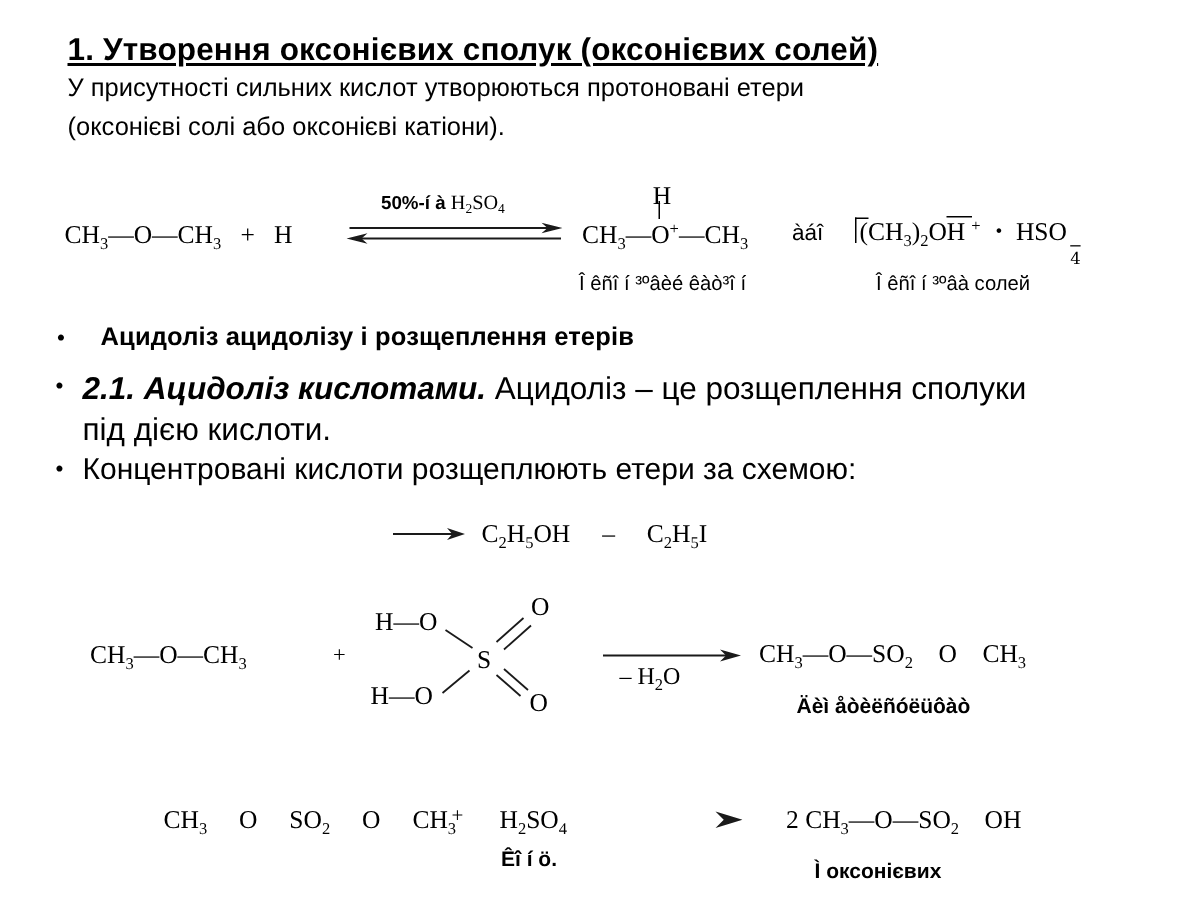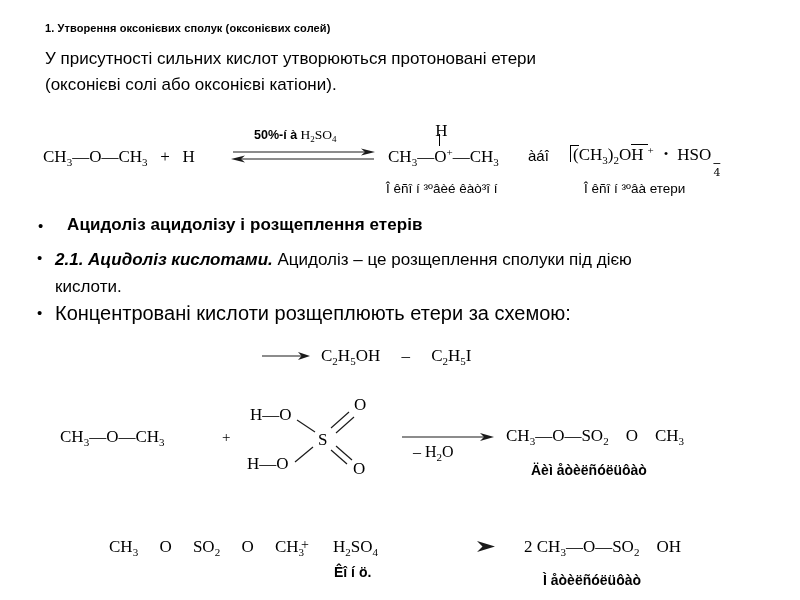--- a/index.html
+++ b/index.html
@@ -2,21 +2,21 @@
 <html><head>
 <meta charset="utf-8">
 <style>
   * { margin:0; padding:0; box-sizing:border-box; }
   html,body { background:#fff; }
   body { width:800px; height:600px; font-family:"Liberation Sans", sans-serif; color:#000; }
   .slide { position:relative; width:800px; height:600px; background:#ffffff; overflow:hidden; }
   .abs { position:absolute; }
 
   
-  .title { font-size:11px; font-weight:bold; letter-spacing:0.1px; }
+  .title { font-size:21px; font-weight:bold; letter-spacing:0.1px;text-decoration:underline; }
   .intro { font-size:17px; }
 
   
   .f { font-family:"Liberation Serif","DejaVu Serif",serif; font-size:17px; white-space:pre; }
   .f sub { font-size:11px; vertical-align:-4px; line-height:0; }
   .f sup { font-size:11px; vertical-align:6px; line-height:0; }
   .f-small { font-family:"Liberation Serif","DejaVu Serif",serif; font-size:13.5px; white-space:pre; }
   .f-small sub { font-size:9px; vertical-align:-3px; line-height:0; }
 
   
@@ -36,21 +36,21 @@
   .stack { display:inline-flex; flex-direction:column; align-items:center; font-size:11px; line-height:9px; vertical-align:-7px; margin-left:1px; font-family:"DejaVu Serif", serif; }
 
   
   .glabel { font-size:13.5px; white-space:pre; }
   .glabel2 { font-size:14px; font-weight:bold; white-space:pre; }
   .or { font-size:15px; }
 
   
   .bullet { font-size:15px; }
   .b1 { font-size:17px; font-weight:bold; letter-spacing:0.1px; }
-  .b2 { font-size:17px; line-height:27px; }
+  .b2 { font-size:21px; line-height:27px; }
   .b2lead { font-weight:bold; font-style:italic; }
   .b3 { font-size:20px; }
 
   
   .acid { width:170px; height:95px; }
   .acid .pos { position:absolute; white-space:pre; }
   .acid svg { position:absolute; left:0; top:0; }
 
   svg line { stroke:#1a1a1a; stroke-width:1.2; }
   svg polygon { fill:#1a1a1a; }
@@ -76,21 +76,21 @@
   </svg>
 
   <div class="abs f" style="left:388px; top:147px;"><span>CH<sub>3</sub>—</span><span class="o-wrap"><span class="ox-h f">H</span><span class="ox-bond"></span><span>O</span><sup class="oxplus">+</sup></span><span>—CH<sub>3</sub></span></div>
 
   <div class="abs glabel" style="left:386px; top:181px;">Î êñî í ³ºâèé êàò³î í</div>
 
   <div class="abs or" style="left:528px; top:147px;">àáî</div>
 
   <div class="abs f" style="left:570px; top:145px;"><span class="br-open"></span><span>(CH<sub>3</sub>)<sub>2</sub>O</span><span class="ovl">H</span><sup>+</sup><span class="dot">•</span><span>HSO</span><span class="stack"><span>−</span><span>4</span></span></div>
 
-  <div class="abs glabel" style="left:584px; top:181px;">Î êñî í ³ºâà етери</div>
+  <div class="abs glabel" style="left:584px; top:181px;">Î êñî í ³ºâà солей</div>
 
   <div class="abs bullet" style="left:38px; top:217px;">•</div>
   <div class="abs b1" style="left:67px; top:215px;">Ацидоліз ацидолізу і розщеплення етерів</div>
 
   <div class="abs bullet" style="left:37px; top:249px;">•</div>
   <div class="abs b2" style="left:55px; top:246px; width:635px;"><span class="b2lead">2.1. Ацидоліз кислотами.</span> <span>Ацидоліз – це розщеплення сполуки під дією кислоти.</span></div>
 
   <div class="abs bullet" style="left:37px; top:304px;">•</div>
   <div class="abs b3" style="left:55px; top:302px;">Концентровані кислоти розщеплюють етери за схемою:</div>
 
@@ -131,15 +131,15 @@
   <div class="abs f" style="left:65px; top:537px;margin-left:44px;">CH<sub>3</sub>     O     SO<sub>2</sub>     O     CH<sub>3</sub></div>
   <div class="abs f" style="left:301px; top:537px; font-size:14px;">+</div>
   <div class="abs f" style="left:333px; top:537px;">H<sub>2</sub>SO<sub>4</sub></div>
   <div class="abs glabel2" style="left:334px; top:564px;">Êî í ö.</div>
 
   <svg class="abs" style="left:475px; top:540px;" width="20" height="13">
     <polygon points="20,6.5 2,1 7.5,6.5 2,12"></polygon>
   </svg>
 
   <div class="abs f" style="left:524px; top:537px;">2 CH<sub>3</sub>—O—SO<sub>2</sub>    OH</div>
-  <div class="abs glabel2" style="left:543px; top:572px;">Ì åòèëñóëüôàò</div>
+  <div class="abs glabel2" style="left:543px; top:572px;">Ì оксонієвих</div>
 
 </div>
 
 </body></html>

